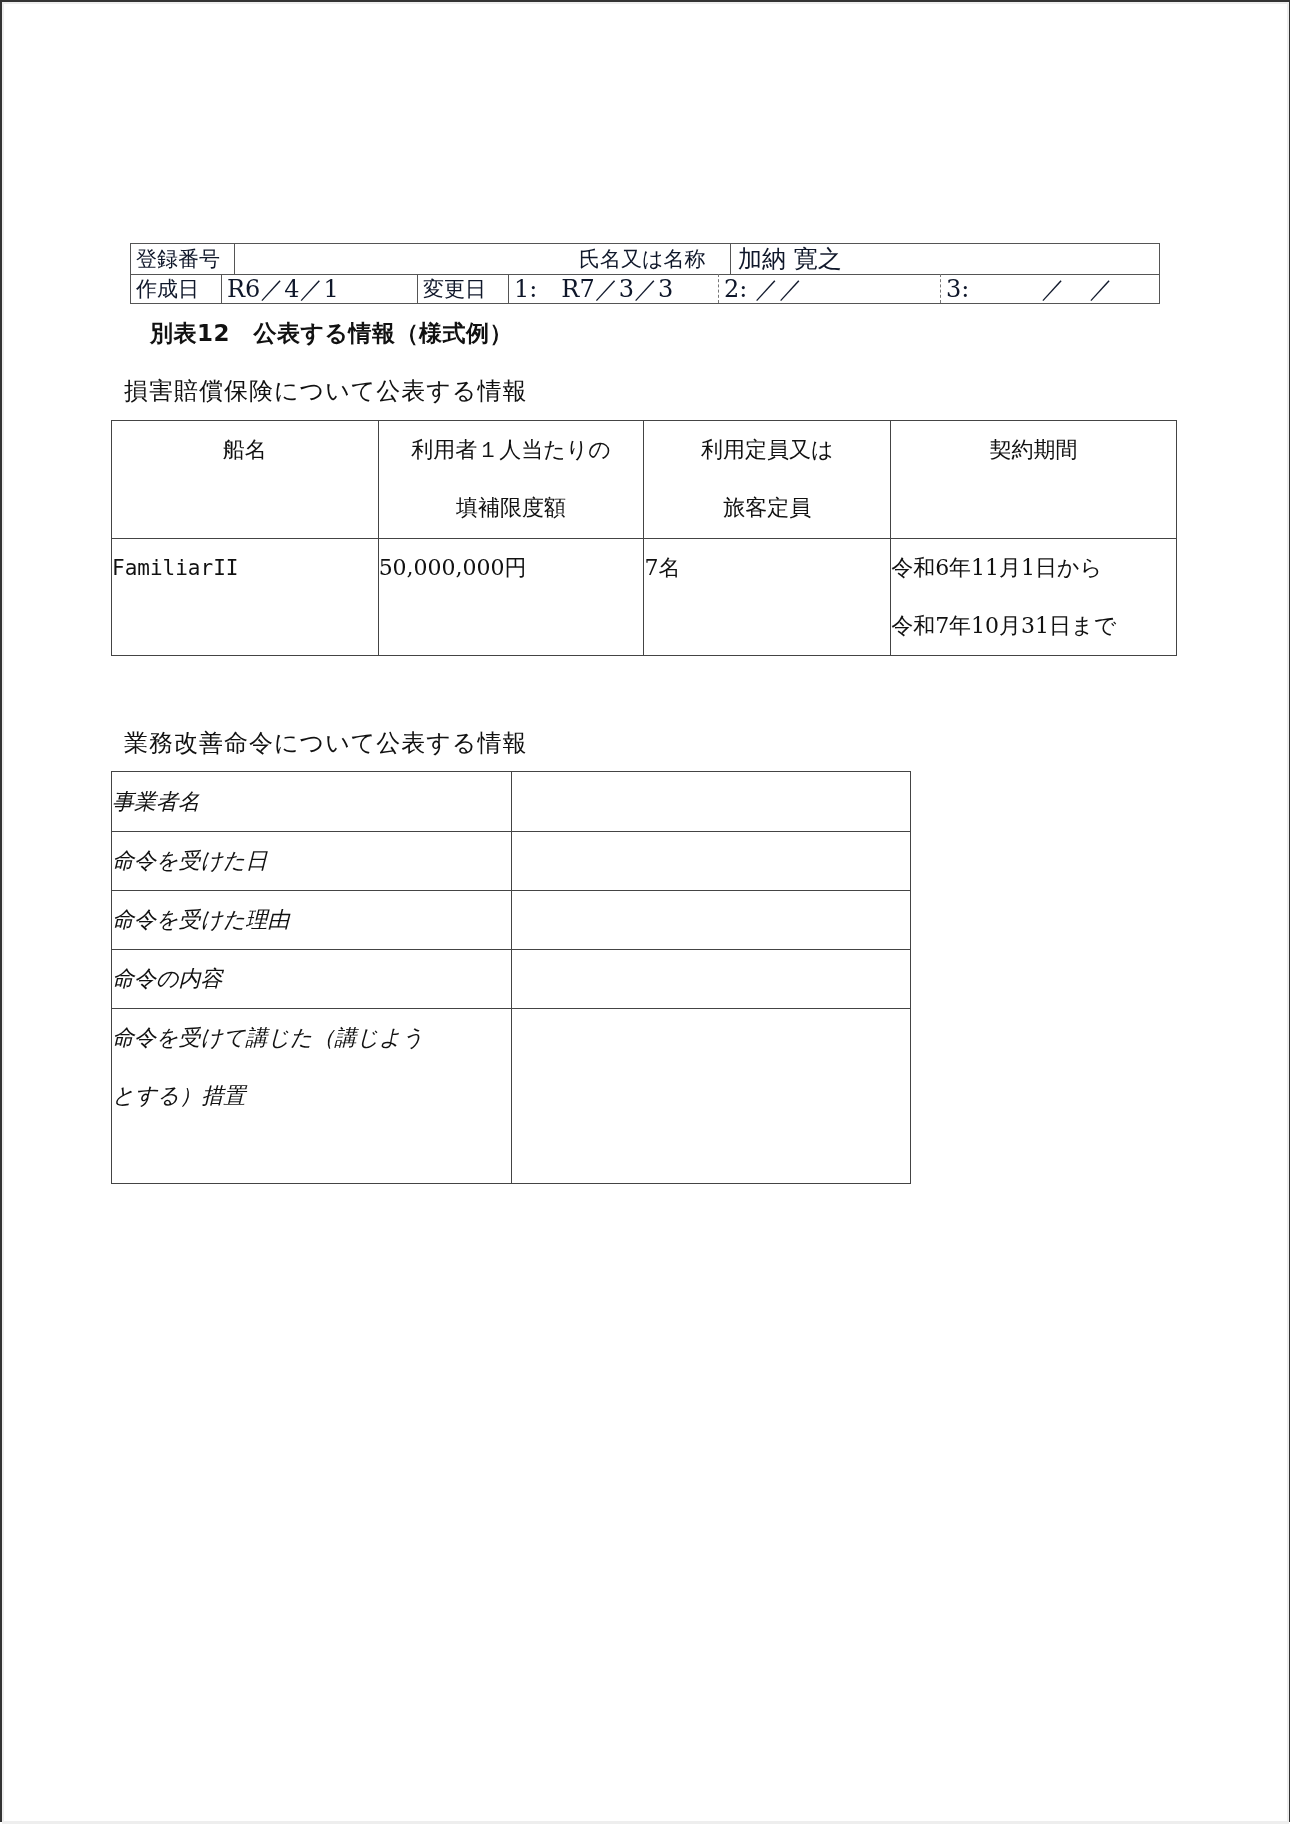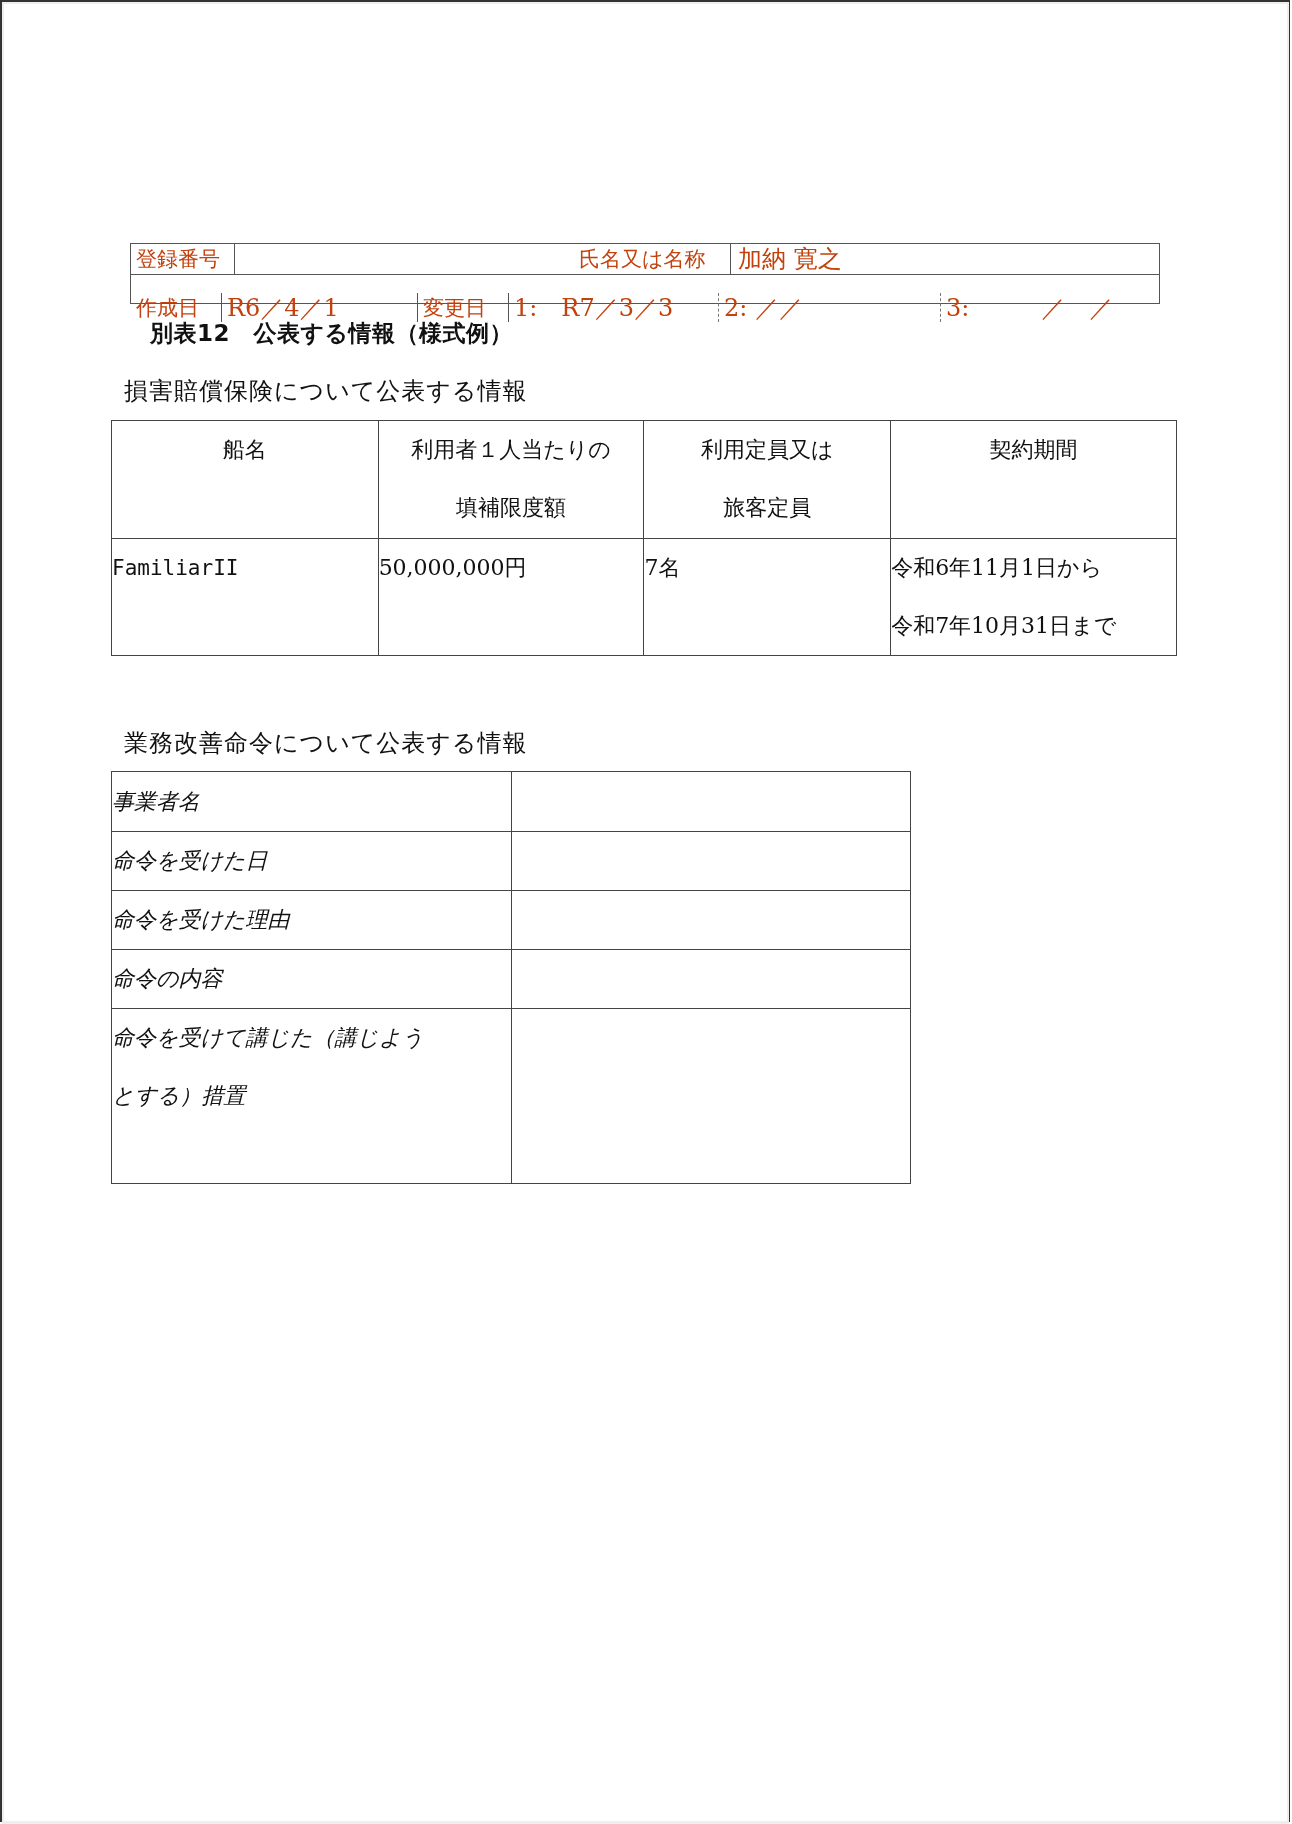--- a/index.html
+++ b/index.html
@@ -20,25 +20,25 @@
       box-sizing: border-box;
     }
 
     
     .reg-table {
       position: absolute; left: 130px; top: 243px; width: 1030px; height: 61px;
       border: 1.5px solid #555; box-sizing: border-box;
     }
     .reg-row { position: absolute; left: 0; right: 0; height: 30px; }
     .reg-row.r1 { top: 0; border-bottom: 1.5px solid #555; }
-    .reg-row.r2 { top: 30px; height: 29px; margin-top: 19px; }
+    .reg-row.r2 { top: 30px; height: 29px; }
     .reg-cell {
       position: absolute; top: 0; bottom: 0; box-sizing: border-box;
       font-size: 21px; line-height: 30px; padding-left: 5px; white-space: nowrap;
-      color: #c2410c;
+      color: #0f172a;
     }
     .reg-cell.sep { border-right: 1.5px solid #555; }
     .reg-cell.dash { border-right: 1.5px dashed #777; }
     .reg-cell.big { font-size: 24px; }
 
     .doc-title {
       position: absolute; left: 150px; top: 318px;
       font-family: "DejaVu Sans", "Liberation Sans", sans-serif;
       font-weight: bold; font-size: 23px; letter-spacing: 0.5px;
     }

